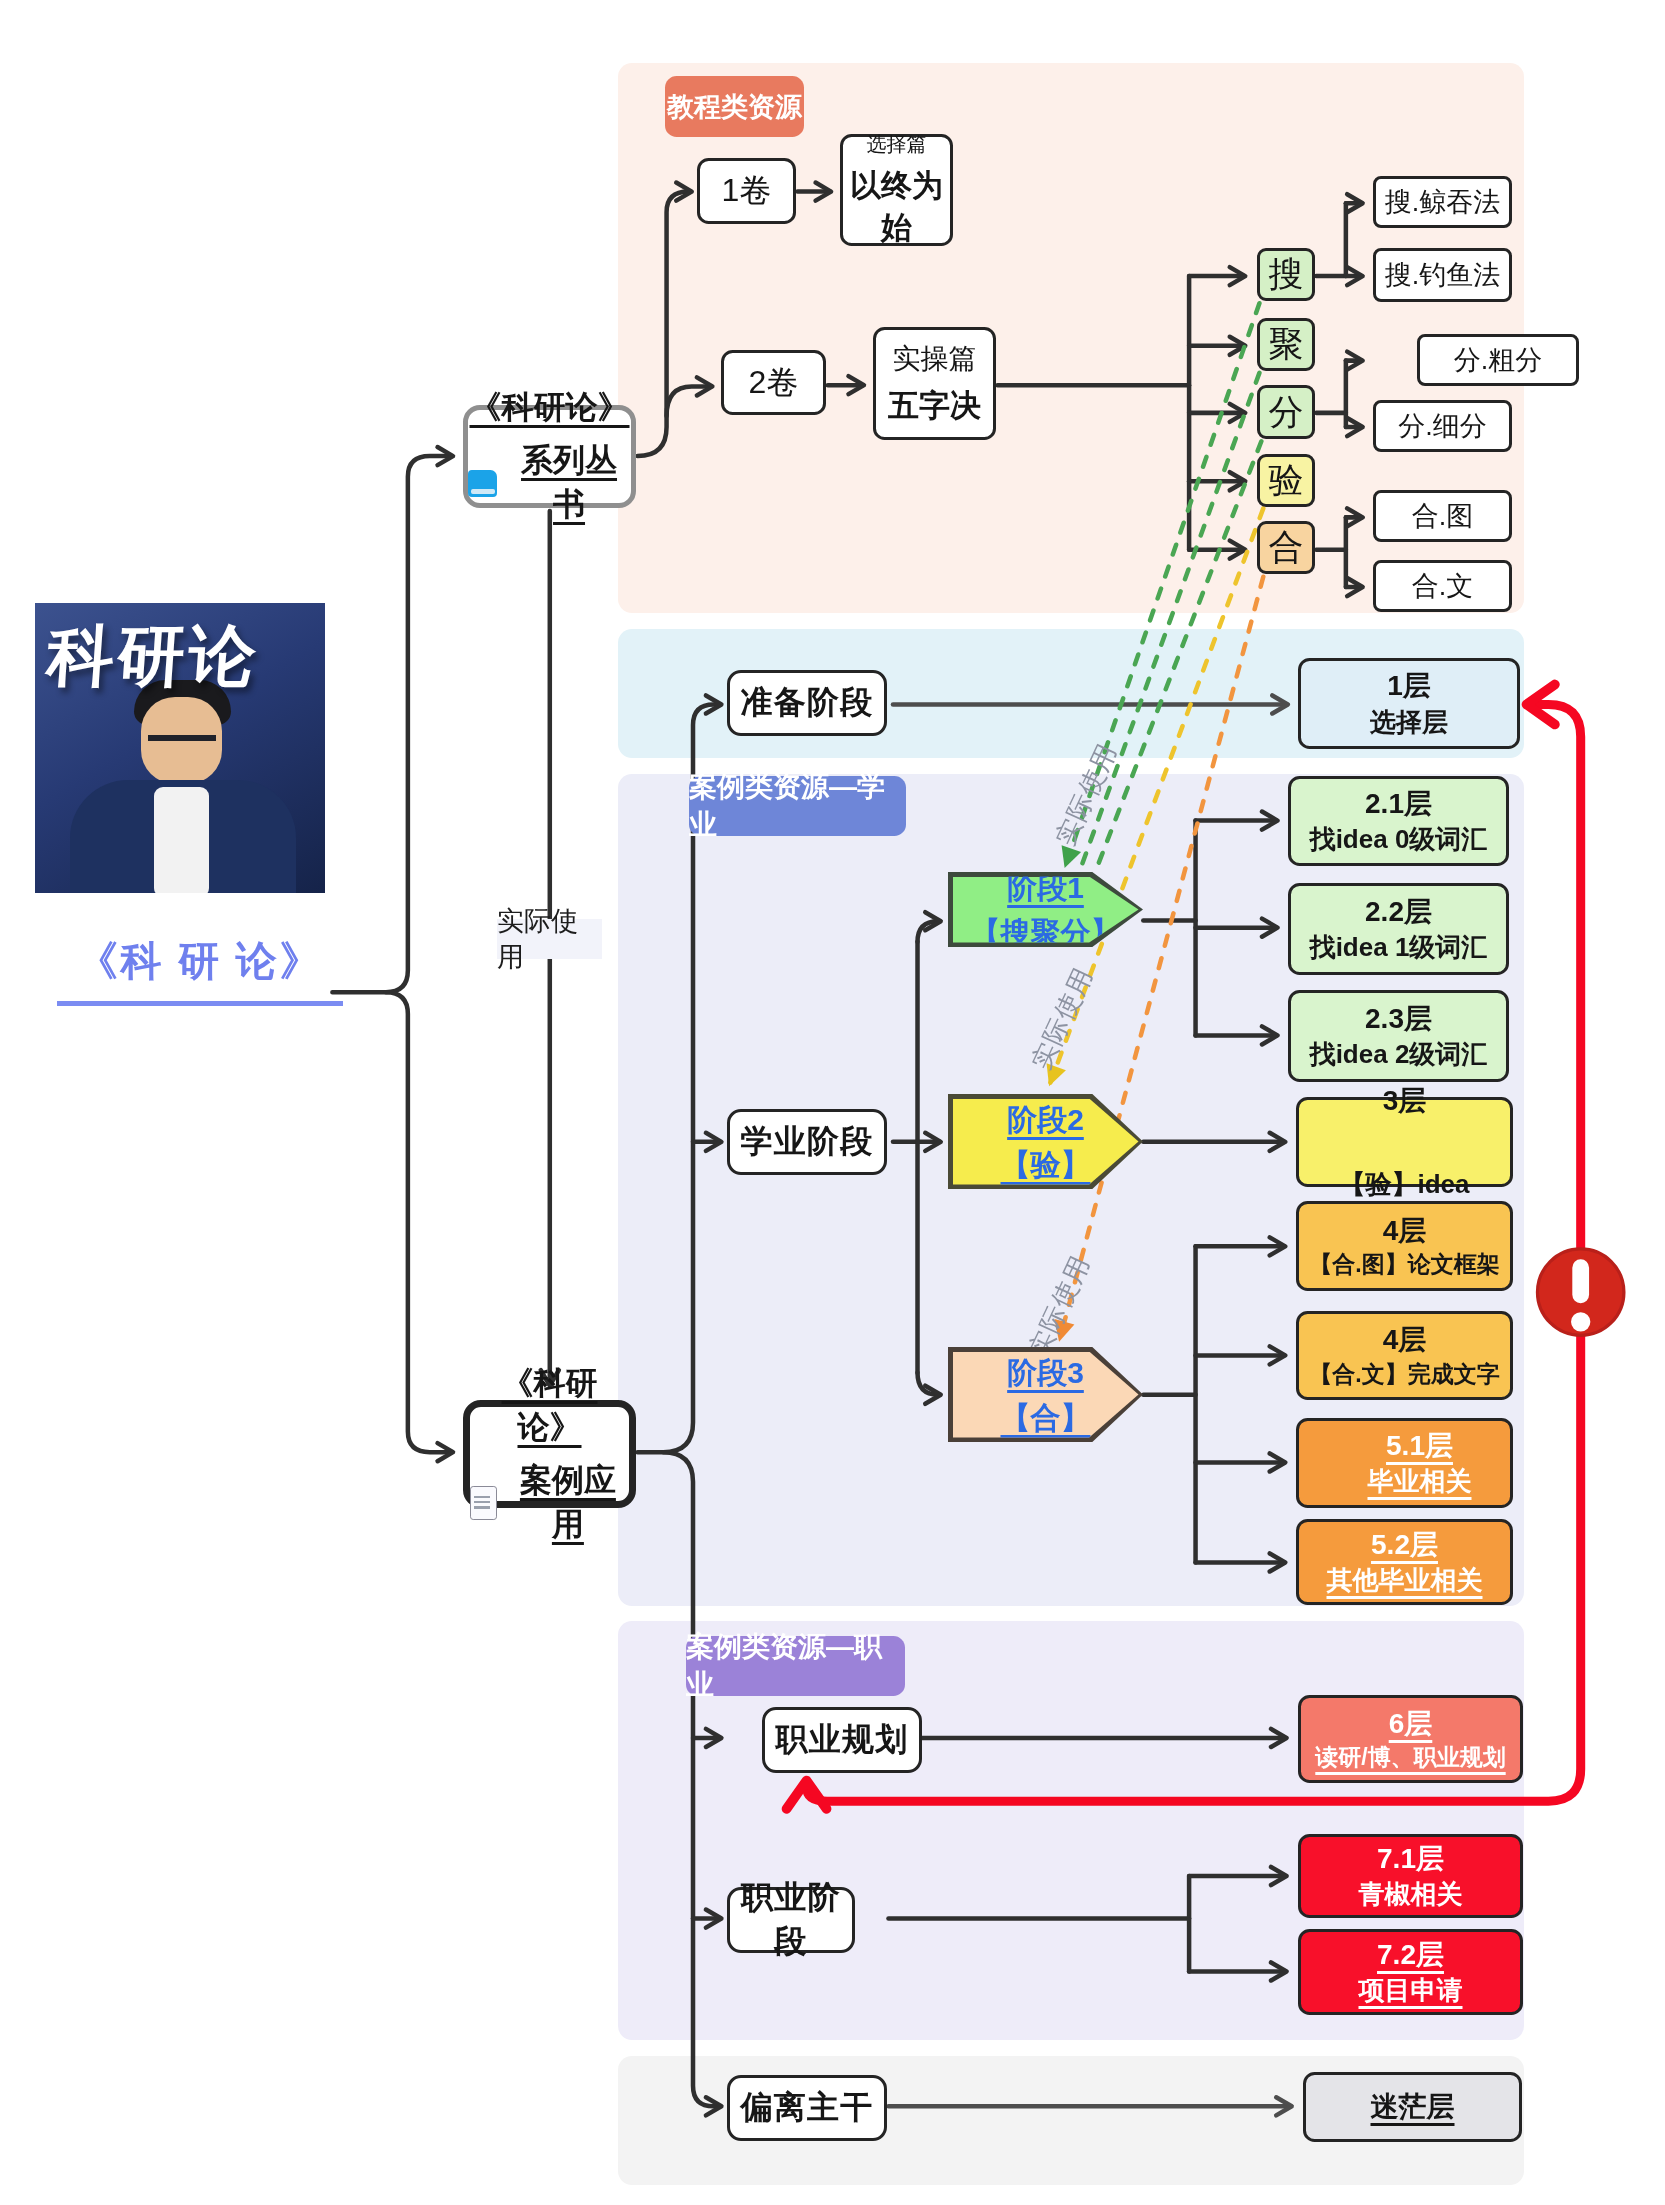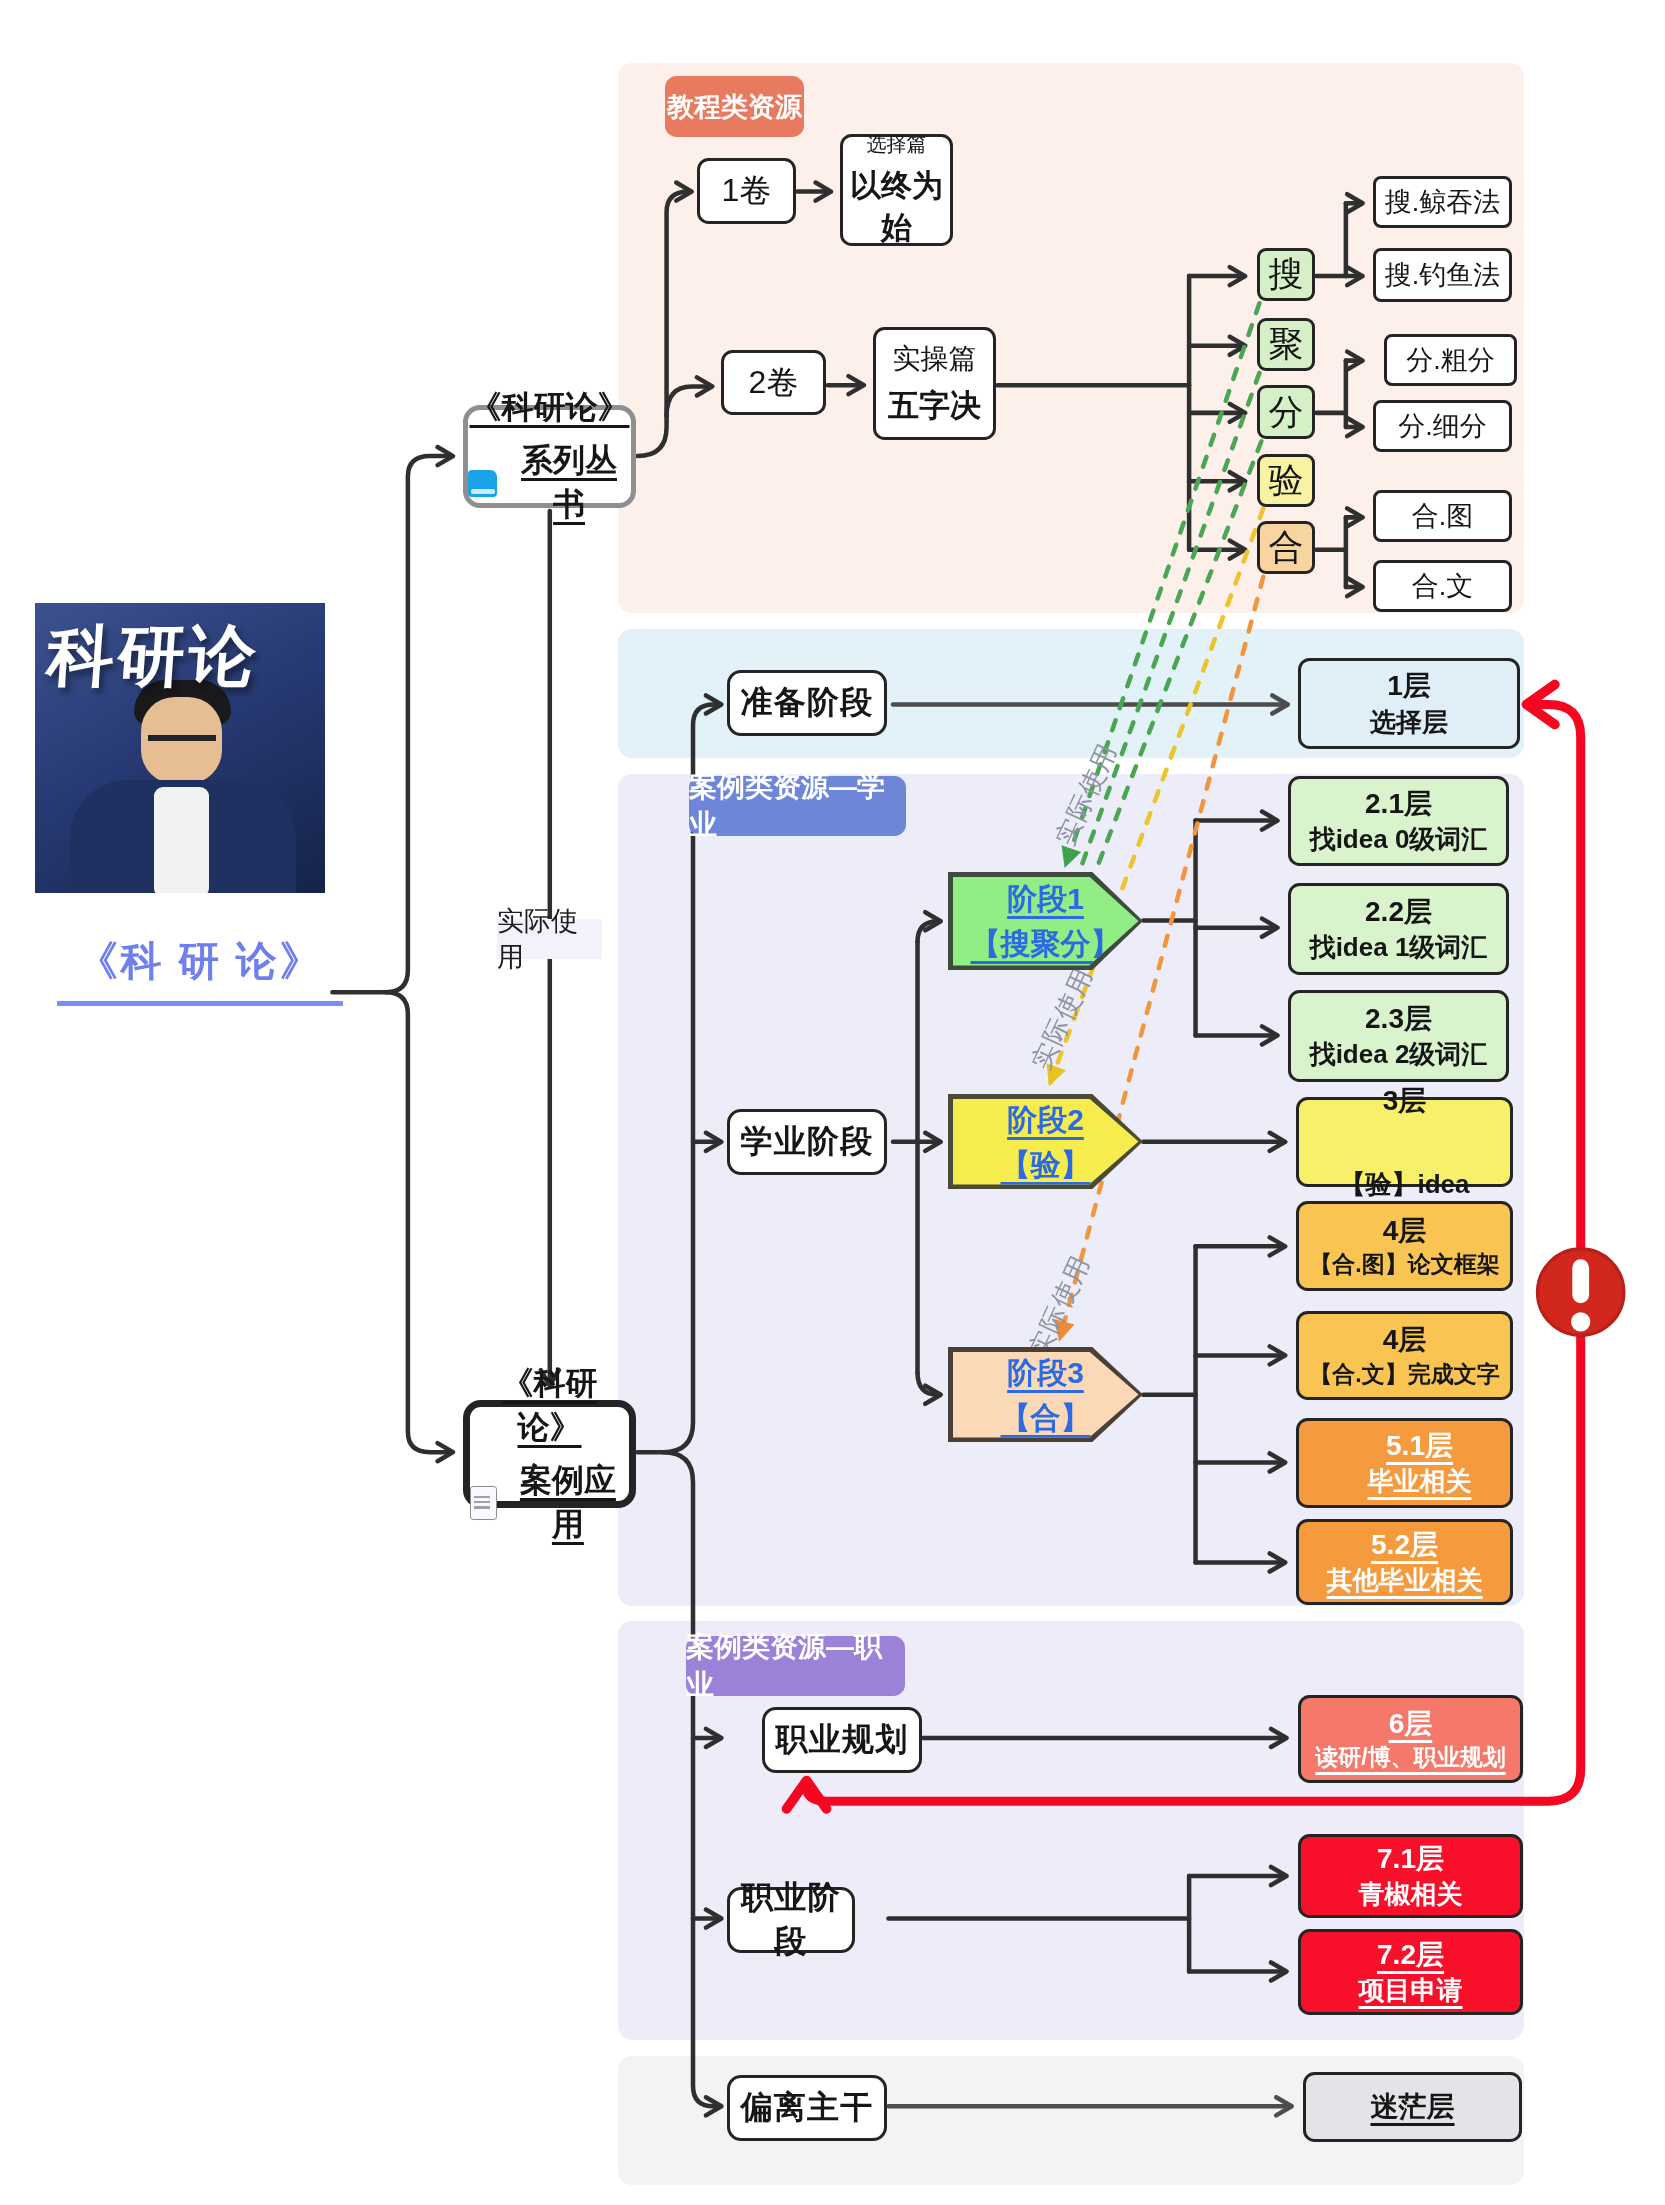--- a/index.html
+++ b/index.html
@@ -200,32 +200,32 @@
 </div>
 
 <div class="box charbox" style="left:1257px;top:248px;width:58px;height:53px;background:#d5f0c6;">搜</div>
 <div class="box charbox" style="left:1257px;top:318px;width:58px;height:53px;background:#d5f0c6;">聚</div>
 <div class="box charbox" style="left:1257px;top:385px;width:58px;height:54px;background:#d5f0c6;">分</div>
 <div class="box charbox" style="left:1257px;top:454px;width:58px;height:53px;background:#f8f3a3;">验</div>
 <div class="box charbox" style="left:1257px;top:521px;width:58px;height:53px;background:#f8d4a0;">合</div>
 
 <div class="box method" style="left:1373px;top:176px;width:139px;height:52px;">搜.鲸吞法</div>
 <div class="box method" style="left:1373px;top:248px;width:139px;height:54px;">搜.钓鱼法</div>
-<div class="box method" style="left:1384px;top:334px;width:133px;height:52px;">分.粗分</div>
+<div class="box method" style="left:1417px;top:334px;width:162px;height:52px;">分.粗分</div>
 <div class="box method" style="left:1373px;top:400px;width:139px;height:52px;">分.细分</div>
 <div class="box method" style="left:1373px;top:490px;width:139px;height:52px;">合.图</div>
 <div class="box method" style="left:1373px;top:560px;width:139px;height:52px;">合.文</div>
 
 <div class="box stage" style="left:727px;top:670px;width:160px;height:66px;">准备阶段</div>
 <div class="box stage" style="left:727px;top:1109px;width:160px;height:66px;">学业阶段</div>
 <div class="box stage" style="left:762px;top:1707px;width:160px;height:66px;text-align:right;">职业规划</div>
 <div class="box stage" style="left:727px;top:1887px;width:128px;height:66px;">职业阶段</div>
 <div class="box stage" style="left:727px;top:2075px;width:160px;height:66px;">偏离主干</div>
 
-<div class="pent" style="left:948px;top:872px;width:195px;height:98px;background:#3d4a3d;">
+<div class="pent" style="left:948px;top:872px;width:195px;height:75px;background:#3d4a3d;">
   <div class="pent-inner" style="background:#90ee85;">
     <div class="bl">阶段1</div>
     <div class="bl">【搜聚分】</div>
   </div>
 </div>
 <div class="pent" style="left:948px;top:1094px;width:195px;height:95px;background:#4a4a36;">
   <div class="pent-inner" style="background:#f6ec4d;">
     <div class="bl">阶段2</div>
     <div class="bl">【验】</div>
   </div>

